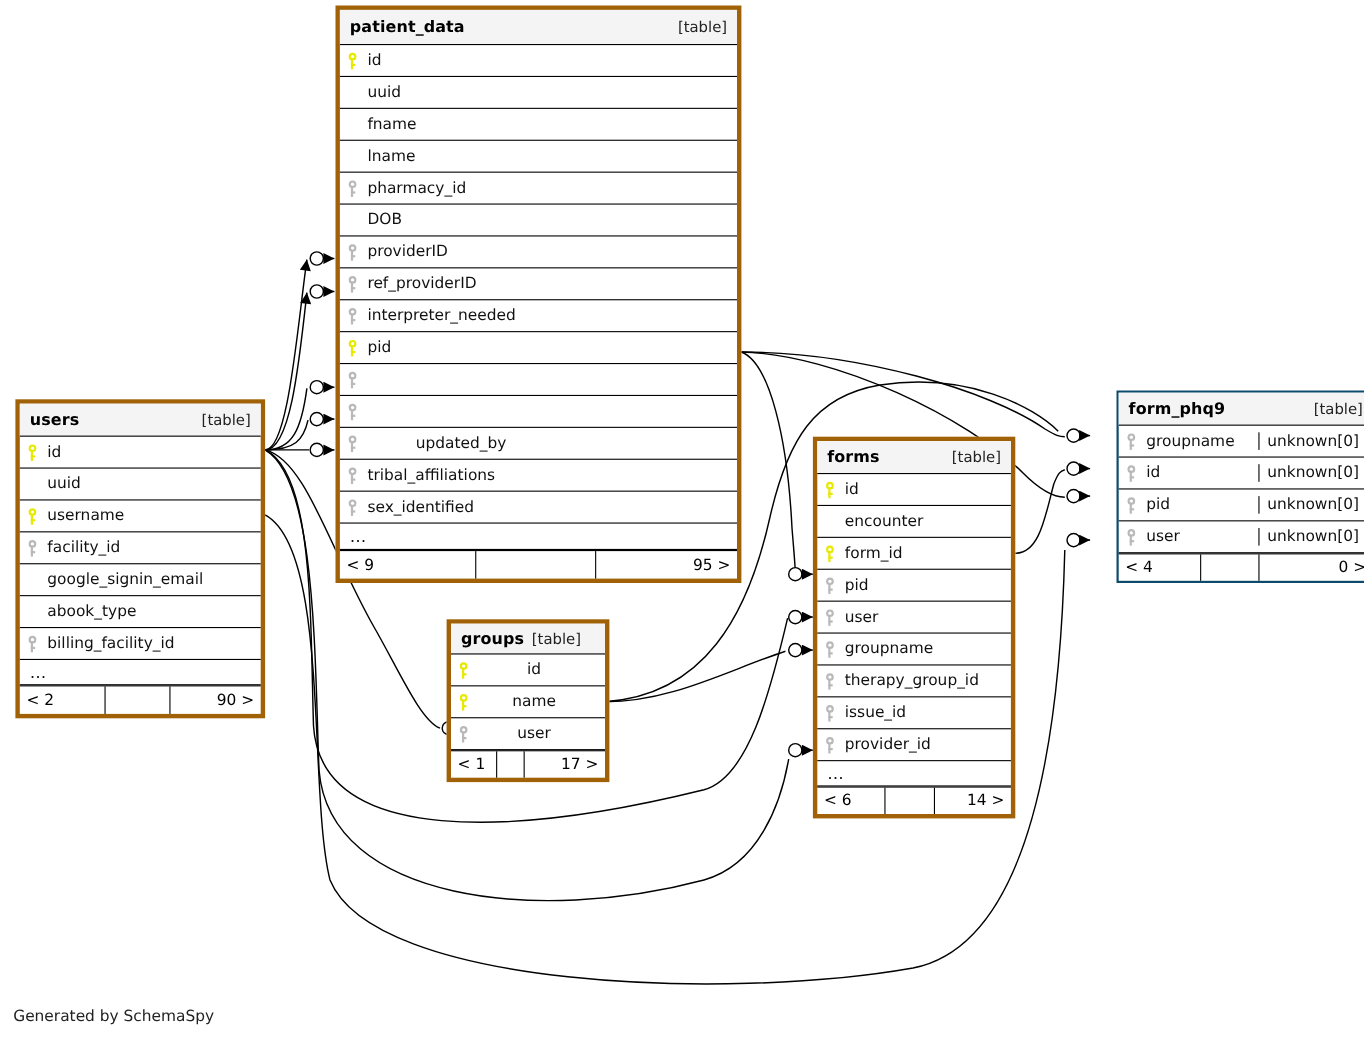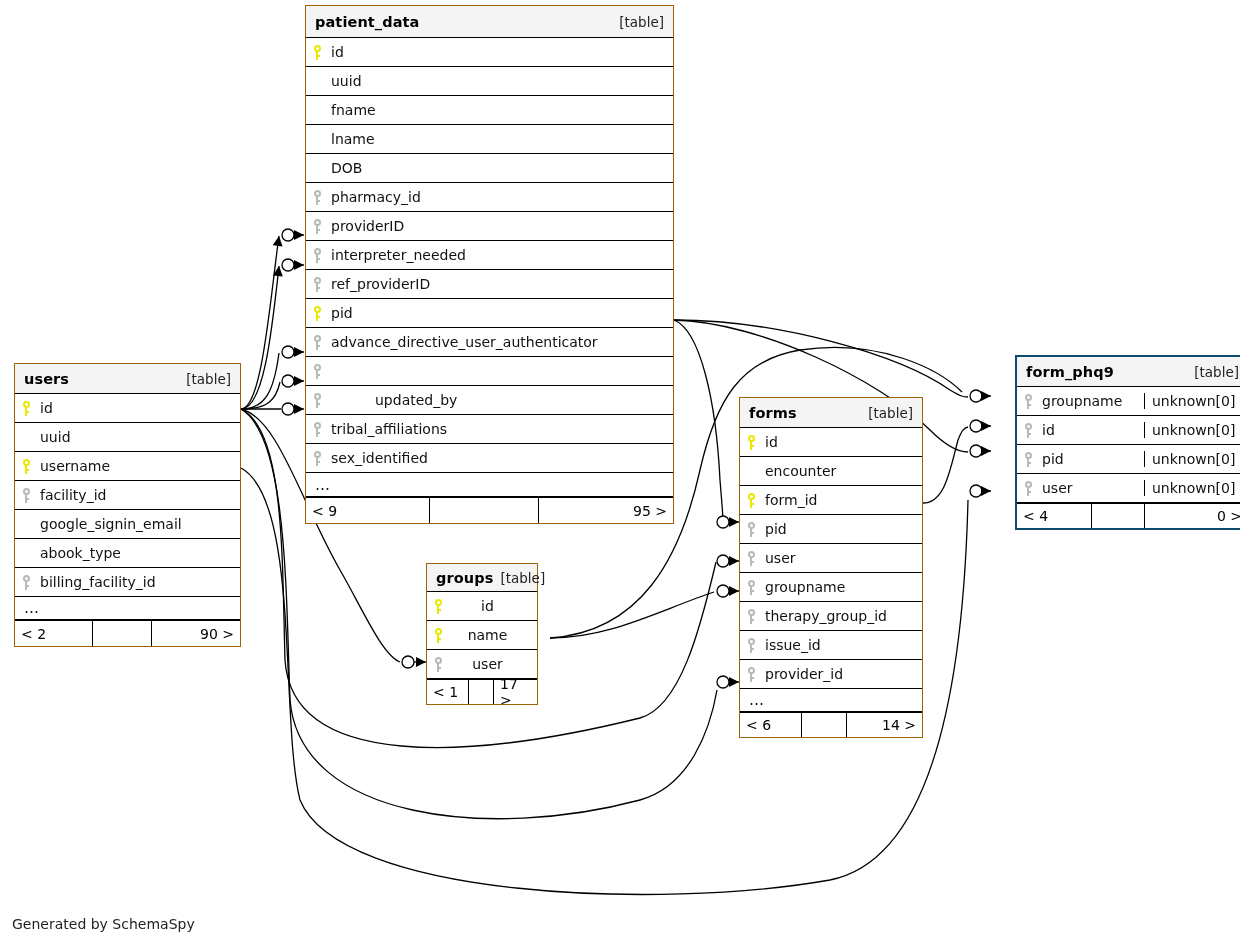--- a/index.html
+++ b/index.html
@@ -1,21 +1,21 @@
 <!DOCTYPE html>
 <html><head>
 <meta charset="utf-8">
 <title>SchemaSpy Relationships</title>
 <style>
   html,body{margin:0;padding:0;background:#ffffff;}
   body{font-family:"DejaVu Sans","Liberation Sans",sans-serif;}
   #canvas{position:relative;width:1240px;height:947px;overflow:hidden;background:#fff;}
   svg.edges{position:absolute;left:0;top:0;width:1240px;height:947px;pointer-events:none;}
 
-  .tbl{position:absolute;background:#ffffff;box-sizing:border-box;border:1px solid #a16207;}
+  .tbl{position:absolute;background:#ffffff;box-sizing:border-box;border:4px solid #a16207;}
   .tbl.focus{border:2px solid #0c4a6e;margin-left:26px;}
   .tbl .hdr{display:flex;align-items:center;justify-content:space-between;
             background:#f4f4f4;border-bottom:1px solid #000;box-sizing:border-box;
             padding:0 9px;}
   .tbl .hdr .tname{font-weight:bold;font-size:14.5px;color:#000;letter-spacing:.1px;}
   .tbl .hdr .ttype{font-size:13.5px;color:#222;}
   .tbl.compactheader .hdr{justify-content:flex-start;gap:7px;}
 
   .row{display:flex;align-items:center;border-bottom:1px solid #000;box-sizing:border-box;
        font-size:14px;color:#111;position:relative;}
@@ -139,88 +139,87 @@
     </div>
     <div class="row" style="height:29px;">
       <span class="kcell"></span>
       <span class="cname">fname</span>
     </div>
     <div class="row" style="height:29px;">
       <span class="kcell"></span>
       <span class="cname">lname</span>
     </div>
     <div class="row" style="height:29px;">
+      <span class="kcell">
+          <span class="keyico fk">
+            <i class="head"></i>
+            <i class="hole"></i>
+            <i class="stem"></i>
+            <i class="tooth"></i>
+          </span>
+        </span>
+      <span class="cname">pharmacy_id</span>
+    </div>
+    <div class="row" style="height:29px;">
       <span class="kcell"></span>
       <span class="cname">DOB</span>
     </div>
     <div class="row" style="height:29px;">
       <span class="kcell">
           <span class="keyico fk">
             <i class="head"></i>
             <i class="hole"></i>
             <i class="stem"></i>
             <i class="tooth"></i>
           </span>
         </span>
-      <span class="cname">pharmacy_id</span>
-    </div>
-    <div class="row" style="height:29px;">
-      <span class="kcell">
-          <span class="keyico fk">
-            <i class="head"></i>
-            <i class="hole"></i>
-            <i class="stem"></i>
-            <i class="tooth"></i>
-          </span>
-        </span>
       <span class="cname">providerID</span>
     </div>
     <div class="row" style="height:29px;">
       <span class="kcell">
           <span class="keyico fk">
             <i class="head"></i>
             <i class="hole"></i>
             <i class="stem"></i>
             <i class="tooth"></i>
           </span>
         </span>
+      <span class="cname">ref_providerID</span>
+    </div>
+    <div class="row" style="height:29px;">
+      <span class="kcell">
+          <span class="keyico fk">
+            <i class="head"></i>
+            <i class="hole"></i>
+            <i class="stem"></i>
+            <i class="tooth"></i>
+          </span>
+        </span>
       <span class="cname">interpreter_needed</span>
     </div>
     <div class="row" style="height:29px;">
       <span class="kcell">
-          <span class="keyico fk">
-            <i class="head"></i>
-            <i class="hole"></i>
-            <i class="stem"></i>
-            <i class="tooth"></i>
-          </span>
-        </span>
-      <span class="cname">ref_providerID</span>
-    </div>
-    <div class="row" style="height:29px;">
-      <span class="kcell">
           <span class="keyico pk">
             <i class="head"></i>
             <i class="hole"></i>
             <i class="stem"></i>
             <i class="tooth"></i>
           </span>
         </span>
       <span class="cname">pid</span>
     </div>
     <div class="row" style="height:29px;">
       <span class="kcell">
           <span class="keyico fk">
             <i class="head"></i>
             <i class="hole"></i>
             <i class="stem"></i>
             <i class="tooth"></i>
           </span>
         </span>
-      <span class="cname">advance_directive_user_authenticator</span>
     </div>
     <div class="row" style="height:29px;">
       <span class="kcell">
           <span class="keyico fk">
             <i class="head"></i>
             <i class="hole"></i>
             <i class="stem"></i>
             <i class="tooth"></i>
           </span>
         </span>
@@ -328,21 +327,21 @@
       <span class="cname">billing_facility_id</span>
     </div>
     <div class="row ellipsis" style="height:23px;">…</div>
     <div class="foot" style="height:26px;">
       <span class="fc l" style="width:77px;">&lt; 2</span>
       <span class="fc m" style="width:60px;"></span>
       <span class="fc r" style="flex:1;">90 &gt;</span>
     </div>
   </div>
 
-  <div class="tbl compactheader" id="t-groups" style="left:426px;top:563px;width:112px;">
+  <div class="tbl compactheader" id="t-groups" style="left:406px;top:563px;width:148px;">
     <div class="hdr" style="height:28px;">
       <span class="tname">groups</span>
       <span class="ttype">[table]</span>
     </div>
     <div class="row center" style="height:29px;">
       <span class="kcell">
           <span class="keyico pk">
             <i class="head"></i>
             <i class="hole"></i>
             <i class="stem"></i>

